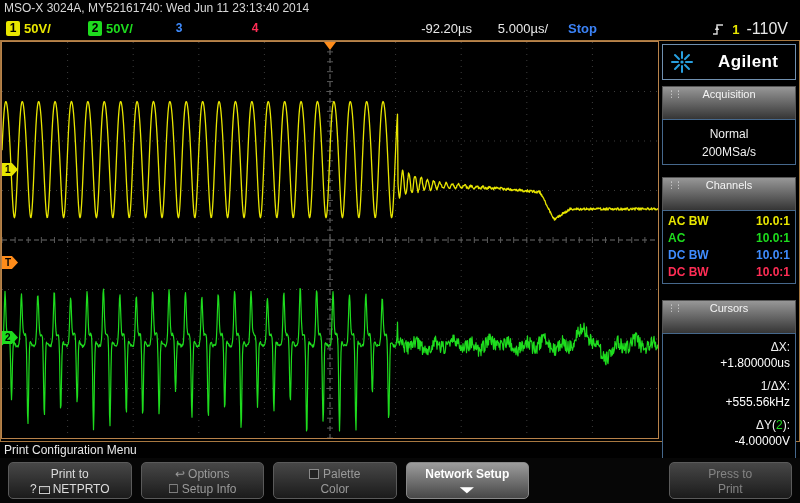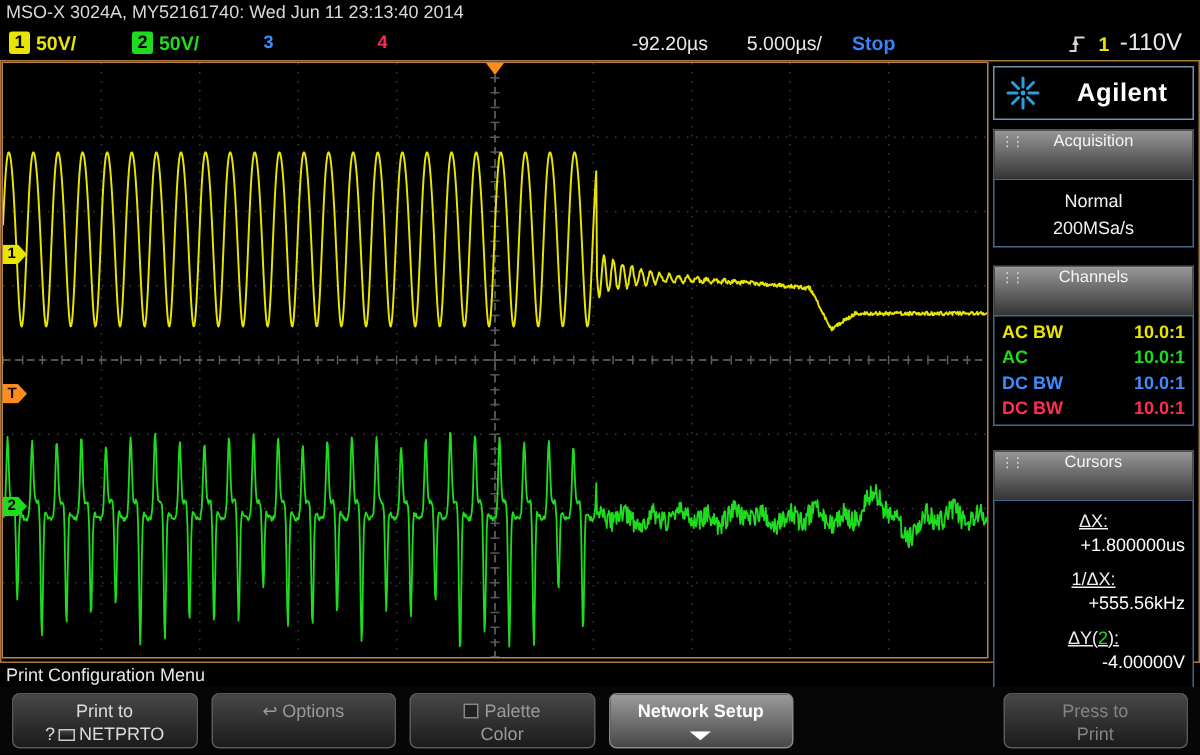--- a/index.html
+++ b/index.html
@@ -66,21 +66,21 @@
     color:#f4f4f4; font-size:11px; line-height:15px; text-align:center;
     position:relative; border:1px solid #555; border-bottom:none;
   }
   .sec-header .grip { position:absolute; left:4px; top:0; color:#ddd; font-size:9px; letter-spacing:-2px; }
   .grip::before { content:"\22EE\22EE"; }
   .sec-box { border:1px solid #46688c; background:#000; }
   .acq-box { height:46px; text-align:center; font-size:12px; color:#f0f0f0; padding-top:5px; line-height:18px; margin-bottom:12px; }
   .ch-rows { padding:2px 0; margin-bottom:16px; }
   .ch-row { display:flex; justify-content:space-between; padding:1px 5px; font-size:12px; font-weight:bold; line-height:15px; }
   .cur-box { height:150px; padding:5px 5px; font-size:12px; }
-  .cur-label { text-align:center; color:#f0f0f0; line-height:16px;text-decoration:underline; }
+  .cur-label { text-align:right; color:#f0f0f0; line-height:16px; }
   .cur-value { text-align:right; color:#fff; line-height:16px; margin-bottom:7px; }
 
   
   .menu-title { position:absolute; left:4px; top:443px; font-size:12px; color:#e8e8e8; }
   .softkeys {
     position:absolute; left:0; top:458px; width:800px; height:45px;
     background:#060606; display:flex; gap:9px; padding:4px 8px 0;
   }
   .softkey {
     flex:1; height:37px; border-radius:5px; text-align:center;
@@ -334,20 +334,23 @@
   <div class="softkey dark">
     <div class="sk-line1">Print to</div>
     <div class="sk-line2">
       <span>?</span><span class="printer-icon"></span><span>NETPRTO</span>
     </div>
   </div>
   <div class="softkey dim">
     <div class="sk-line1">
       <span class="opt-icon">↩</span><span>Options</span>
     </div>
+    <div class="sk-line2">
+      <span class="opt-icon">☐</span><span>Setup Info</span>
+    </div>
   </div>
   <div class="softkey dim">
     <div class="sk-line1">
       <span class="palette-icon"></span><span>Palette</span>
     </div>
     <div class="sk-line2">Color</div>
   </div>
   <div class="softkey highlight">
     <div class="sk-line1">Network Setup</div>
     <div><span class="sk-arrow">▼</span></div>

